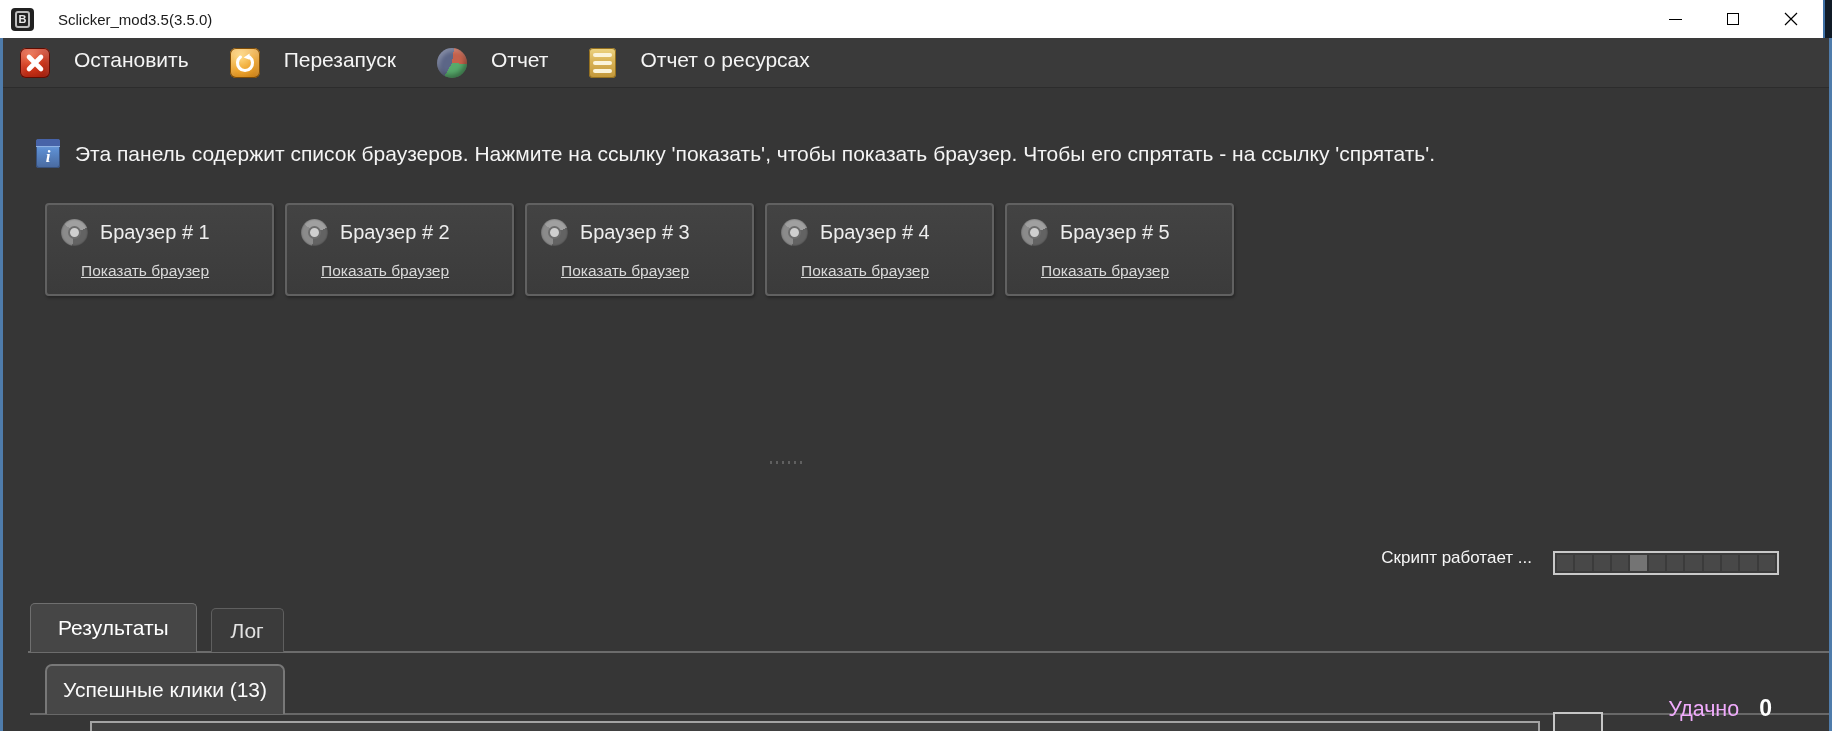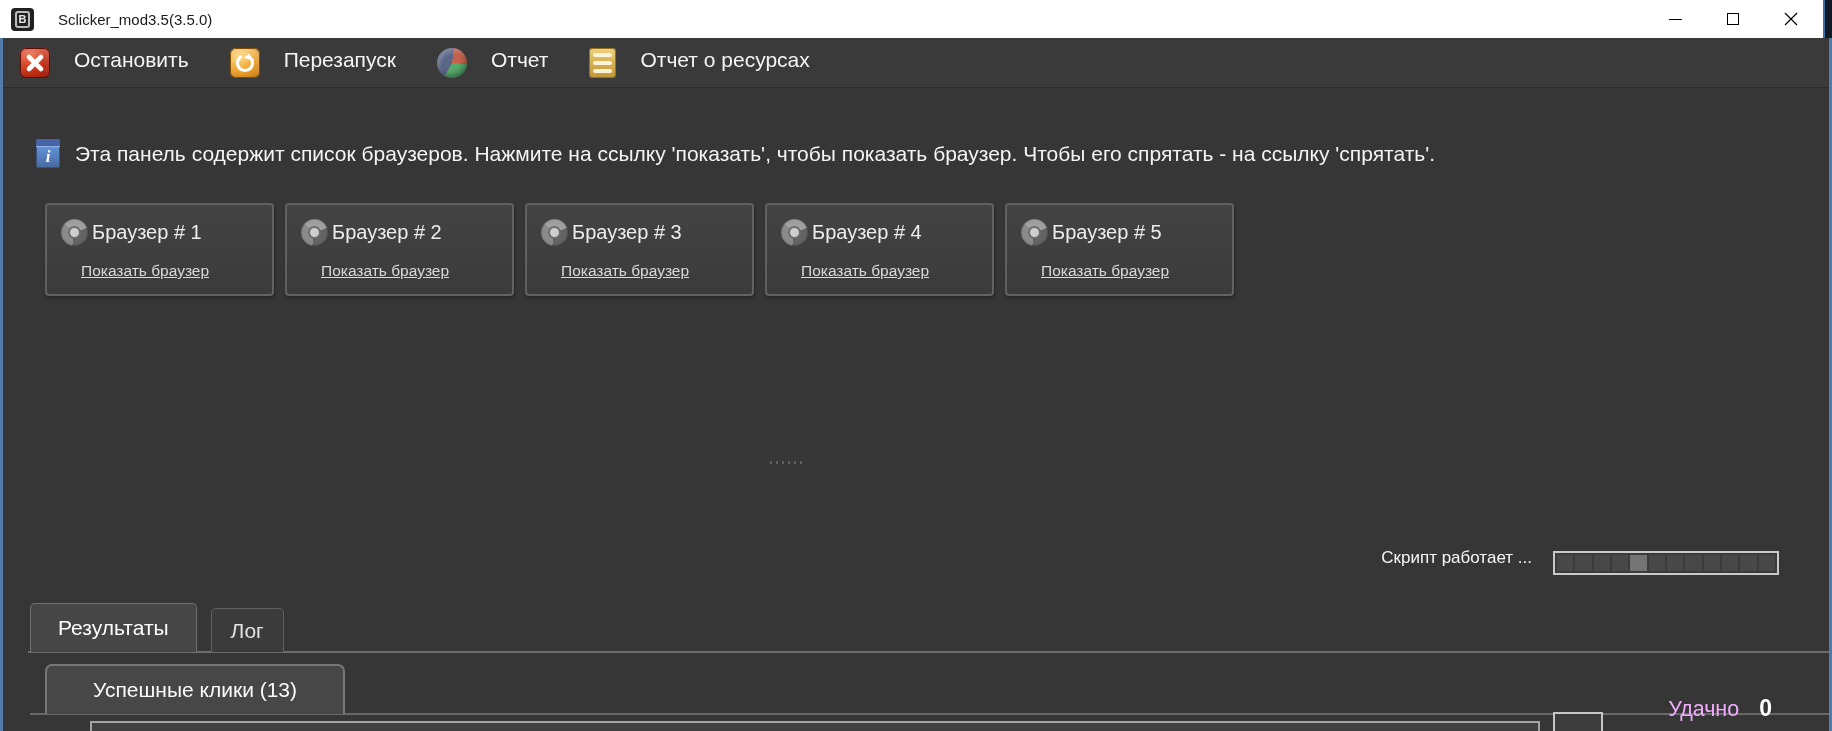--- a/index.html
+++ b/index.html
@@ -88,21 +88,21 @@
   }
   .info-text{font-size:21px;color:#f4f4f4;white-space:nowrap;text-align:right;}
   
   .cards-row{position:absolute;left:45px;top:203px;display:flex;gap:11px;}
   .card{
     width:229px;height:93px;border:2px solid #616161;border-radius:4px;
     background:linear-gradient(180deg,#434343 0%,#3b3b3b 100%);
     box-shadow:1px 2px 3px rgba(0,0,0,.3);
     position:relative;
   }
-  .card-head{position:absolute;left:14px;top:14px;display:flex;align-items:center;gap:4px;}
+  .card-head{position:absolute;left:14px;top:14px;display:flex;align-items:center;gap:12px;}
   .chrome-icon{
     width:27px;height:27px;border-radius:50%;position:relative;
     background:conic-gradient(from -50deg,#a0a0a0 0 120deg,#636363 120deg 240deg,#8b8b8b 240deg 360deg);
     box-shadow:inset 0 0 2px rgba(0,0,0,.5);
   }
   .chrome-icon::after{
     content:"";position:absolute;left:7px;top:7px;width:9px;height:9px;border-radius:50%;
     background:#cfcfcf;border:2px solid #6d6d6d;
   }
   .card-title{font-size:20px;color:#ededed;white-space:nowrap;}
@@ -131,21 +131,21 @@
   .tab{
     border:1px solid #6f6f6f;border-bottom:none;border-radius:5px 5px 0 0;
     display:flex;align-items:center;cursor:default;text-align:center;
   }
   .tab-active{height:49px;padding:0 27px;background:#464646;font-size:21px;color:#fff;z-index:4;}
   .tab-idle{height:44px;padding:0 19px;background:#3b3b3b;border-color:#5f5f5f;
     font-size:21px;color:#e2e2e2;margin-left:14px;}
   .tabpanel-line{position:absolute;left:28px;right:3px;top:651px;border-top:2px solid #6c6c6c;z-index:2;}
   
   .inner-tab{
-    position:absolute;left:45px;top:664px;height:50px;padding:0 46px;
+    position:absolute;left:45px;top:664px;height:50px;padding:0 16px;
     background:#474747;border:2px solid #787878;border-bottom:none;border-radius:7px 7px 0 0;
     display:flex;align-items:center;font-size:21px;color:#fafafa;z-index:3;cursor:default;white-space:nowrap;
   }
   .inner-line{position:absolute;left:30px;right:3px;top:713px;border-top:2px solid #686868;z-index:2;}
   
   .results-table{
     position:absolute;left:90px;top:721px;width:1450px;height:20px;
     border:2px solid #a3a3a3;border-bottom:none;background:#404040;z-index:3;
   }
   .mini-box{

